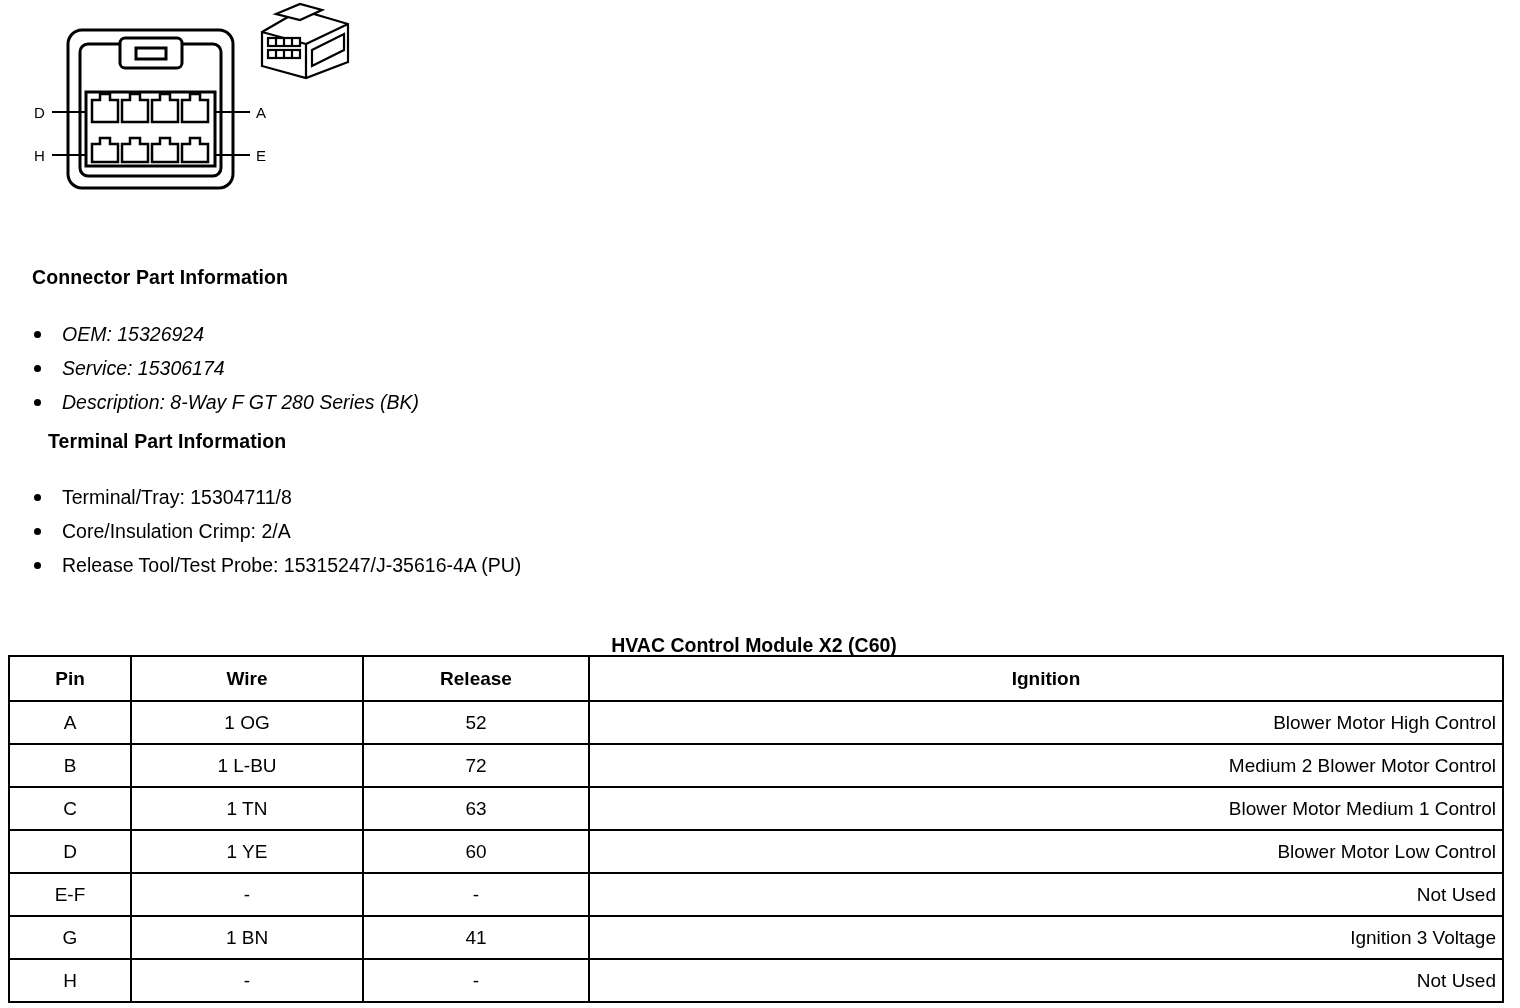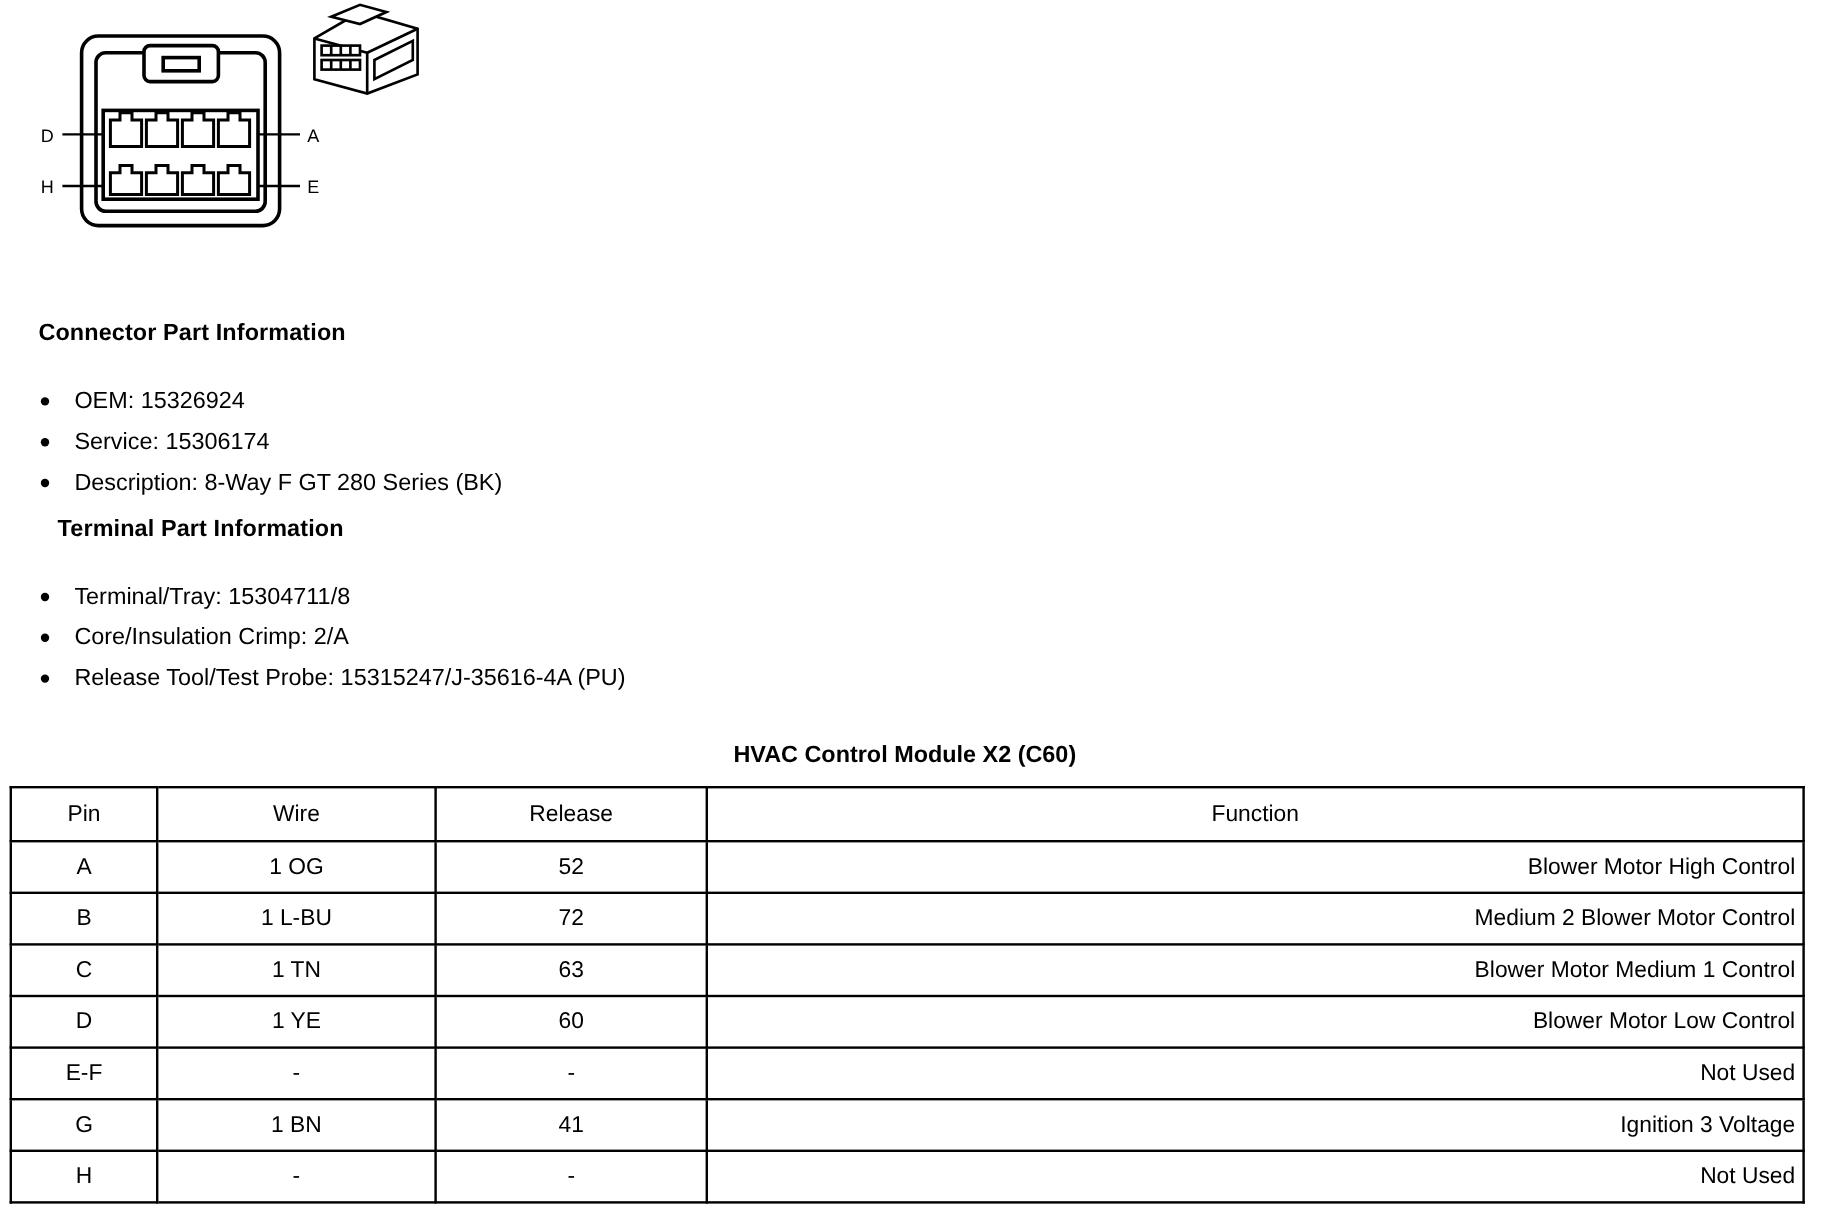--- a/index.html
+++ b/index.html
@@ -53,27 +53,27 @@
   ul.bullets li::before {
     content: "";
     position: absolute;
     left: 34px;
     top: 14px;
     width: 7px;
     height: 7px;
     background: #000;
     border-radius: 50%;
   }
-  .bullets-connector { left: 0; top: 317px; }
+  .bullets-connector { left: 0; top: 317px; font-style: italic; }
   .bullets-terminal  { left: 0; top: 480px; }
 
   
   .table-title {
     position: absolute;
-    top: 618px;
+    top: 634px;
     left: 0;
     width: 1508px;
     text-align: center;
     font-size: 19.5px;
     font-weight: bold;
   }
   table.pinout {
     position: absolute;
     top: 655px;
     left: 8px;
@@ -83,21 +83,21 @@
   }
   table.pinout th,
   table.pinout td {
     border: 2px solid #000;
     font-size: 19px;
     height: 41px;
     padding: 0 6px;
     font-weight: normal;
   }
   table.pinout thead th {
-    font-weight: normal;
+    font-weight: bold;
     height: 43px;
   }
   table.pinout td.c-pin,
   table.pinout td.c-wire,
   table.pinout td.c-circuit {
     text-align: center;
   }
   table.pinout td.c-function {
     text-align: right;
     padding-left: 12px;
@@ -193,21 +193,21 @@
     <col class="col-pin">
     <col class="col-wire">
     <col class="col-circuit">
     <col class="col-function">
   </colgroup>
   <thead>
     <tr>
       <th>Pin</th>
       <th>Wire</th>
       <th>Release</th>
-      <th>Function</th>
+      <th>Ignition</th>
     </tr>
   </thead>
   <tbody>
     <tr>
       <td class="c-pin">A</td>
       <td class="c-wire">1 OG</td>
       <td class="c-circuit">52</td>
       <td class="c-function">Blower Motor High Control</td>
     </tr>
     <tr>

